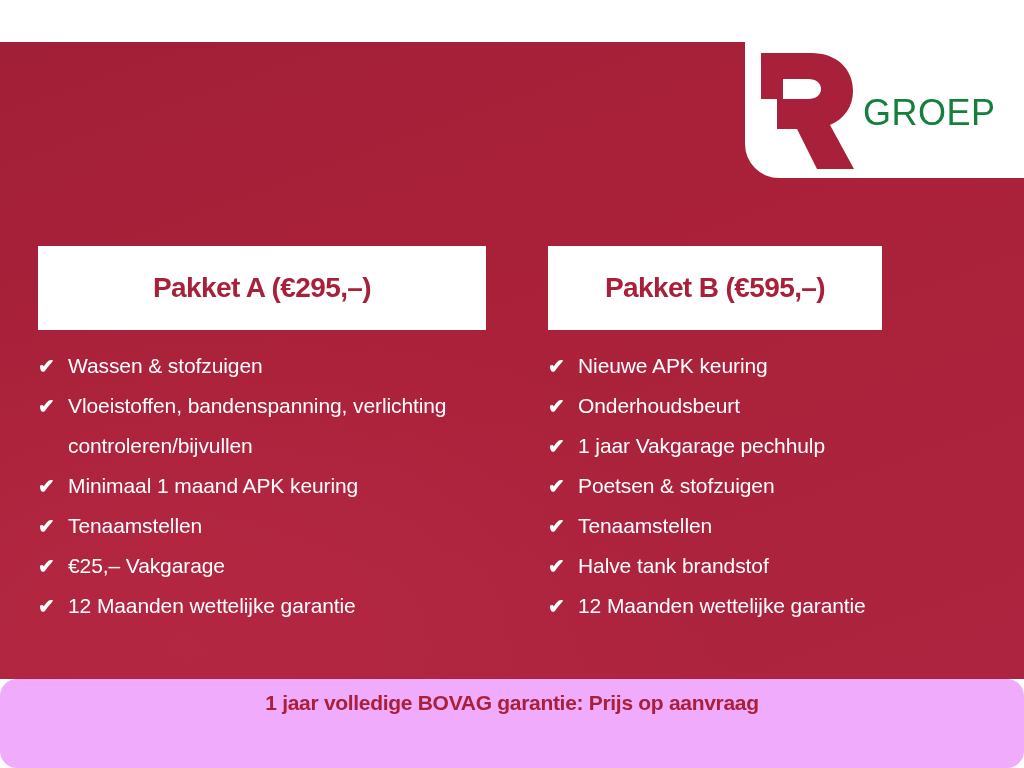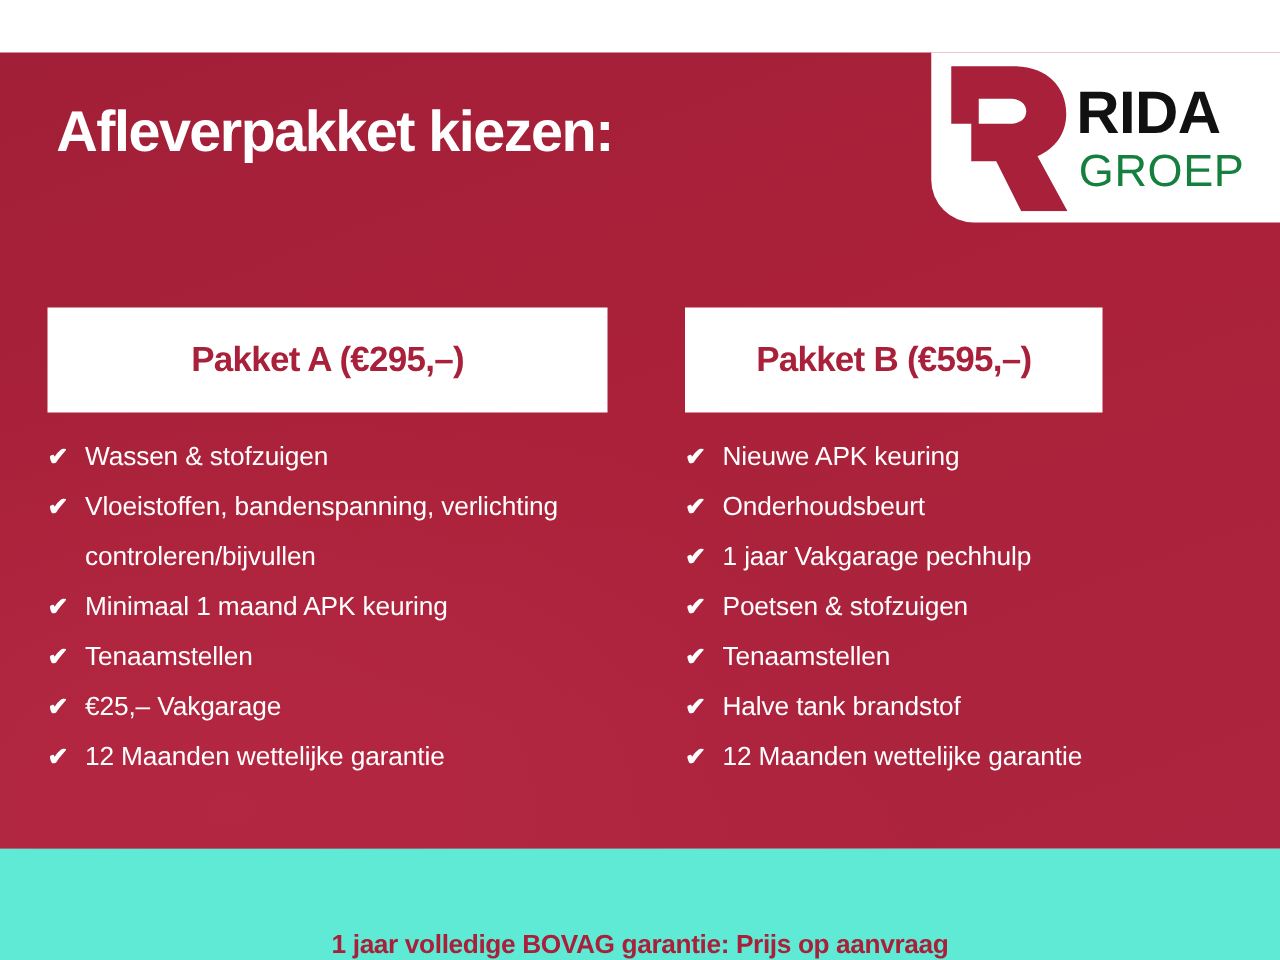--- a/index.html
+++ b/index.html
@@ -157,26 +157,27 @@
 
   .feature-text { flex: 1 1 auto; }
 
   
   .footer-band {
     position: absolute;
     left: 0;
     top: 679px;
     width: 1024px;
     height: 89px;
-    background: #5eead4;
-    display: flex;
-    align-items: flex-end;
+    background: #f0abfc;
+    display: flex;
+    align-items: flex-start;
     justify-content: center;
     padding-top: 12px;
     z-index: 6;
+    border-radius: 17px;
   }
 
   .footer-text {
     font-family: "Liberation Sans", sans-serif;
     font-weight: bold;
     font-size: 21px;
     letter-spacing: -0.3px;
     color: #a8203a;
     white-space: nowrap;
   }
@@ -188,26 +189,24 @@
 
   <div class="red-panel"></div>
 
   <div class="logo-panel">
     <div class="logo-mark">
       <svg viewBox="0 0 104 122" xmlns="http://www.w3.org/2000/svg" aria-hidden="true">
         <path d="M8 6 H58 C84 6 100 22 100 44 C100 60 91 72 77 78 L101 122 H64 L44 82 L24 82 L24 52 L55 52 C63 52 68 48 68 42 C68 36 63 32 55 32 L30 32 L30 52 L8 52 Z" fill="#a8203a"></path>
       </svg>
     </div>
     <div class="logo-text">
-      <span class="logo-rida">RIDA</span>
       <span class="logo-groep">GROEP</span>
     </div>
   </div>
 
-  <h1 class="slide-title">Afleverpakket kiezen:</h1>
 
   <div class="columns">
 
     <div class="column left">
       <div class="pkg-header">
         <span class="pkg-header-label">Pakket A (€295,–)</span>
       </div>
       <ul class="feature-list">
         <li class="feature-item">
           <span class="check-icon">✔</span>

